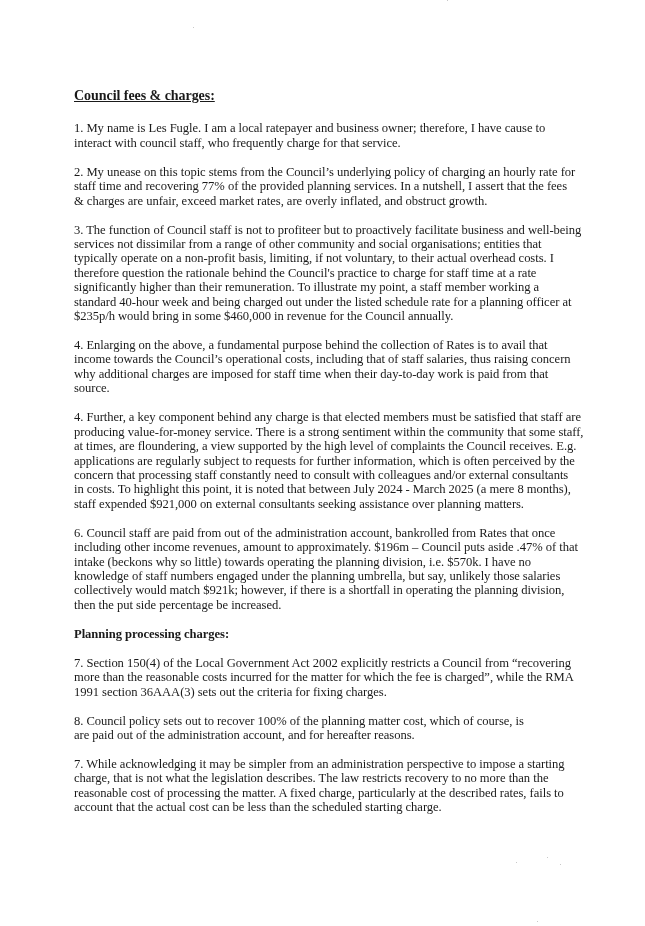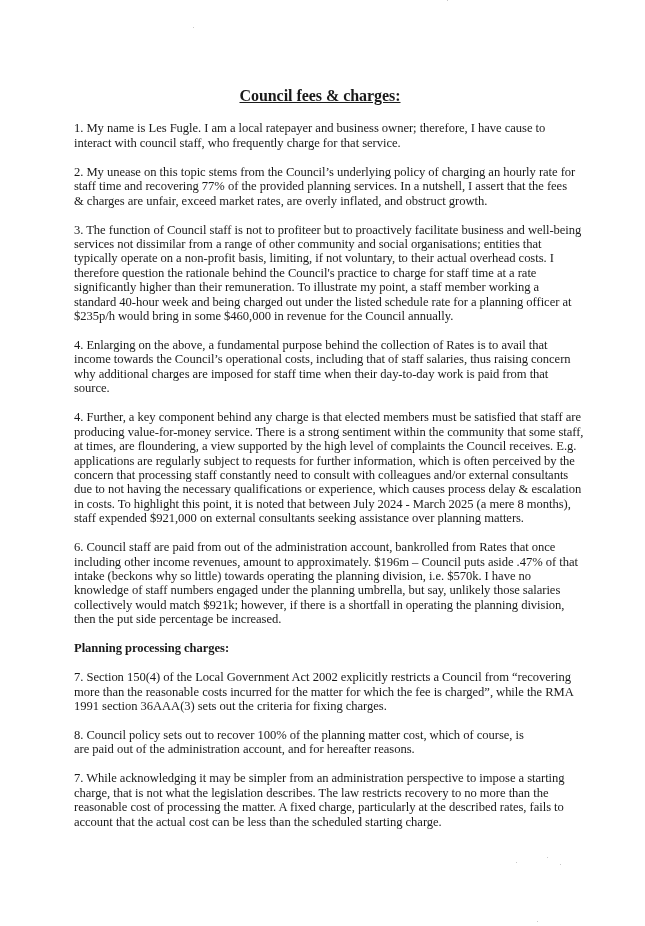--- a/index.html
+++ b/index.html
@@ -25,24 +25,24 @@
     left: 74px;
     top: 89px;
     width: 500px;
     font-family: "Liberation Serif", "DejaVu Serif", serif;
     font-size: 12.6px;
     line-height: 14.4px;
     color: #1a1a1a;
     letter-spacing: -0.05px;
   }
   .title {
-    text-align: center;
+    text-align: left;
     font-weight: bold;
     text-decoration: underline;
-    font-size: 16px;
+    font-size: 14px;
     margin: 0 0 18px 0;
     padding-right: 8px;
     width: 492px;
   }
   .para {
     margin: 0 0 14.6px 0;
   }
   .line {
     display: block;
     white-space: nowrap;
@@ -97,21 +97,20 @@
           <span class="line">income towards the Council’s operational costs, including that of staff salaries, thus raising concern</span>
           <span class="line">why additional charges are imposed for staff time when their day-to-day work is paid from that</span>
           <span class="line">source.</span>
         </div>
         <div class="para">
           <span class="line">4. Further, a key component behind any charge is that elected members must be satisfied that staff are</span>
           <span class="line">producing value-for-money service. There is a strong sentiment within the community that some staff,</span>
           <span class="line">at times, are floundering, a view supported by the high level of complaints the Council receives. E.g.</span>
           <span class="line">applications are regularly subject to requests for further information, which is often perceived by the</span>
           <span class="line">concern that processing staff constantly need to consult with colleagues and/or external consultants</span>
-          <span class="line">due to not having the necessary qualifications or experience, which causes process delay &amp; escalation</span>
           <span class="line">in costs. To highlight this point, it is noted that between July 2024 - March 2025 (a mere 8 months),</span>
           <span class="line">staff expended $921,000 on external consultants seeking assistance over planning matters.</span>
         </div>
         <div class="para">
           <span class="line">6. Council staff are paid from out of the administration account, bankrolled from Rates that once</span>
           <span class="line">including other income revenues, amount to approximately. $196m – Council puts aside .47% of that</span>
           <span class="line">intake (beckons why so little) towards operating the planning division, i.e. $570k. I have no</span>
           <span class="line">knowledge of staff numbers engaged under the planning umbrella, but say, unlikely those salaries</span>
           <span class="line">collectively would match $921k; however, if there is a shortfall in operating the planning division,</span>
           <span class="line">then the put side percentage be increased.</span>

